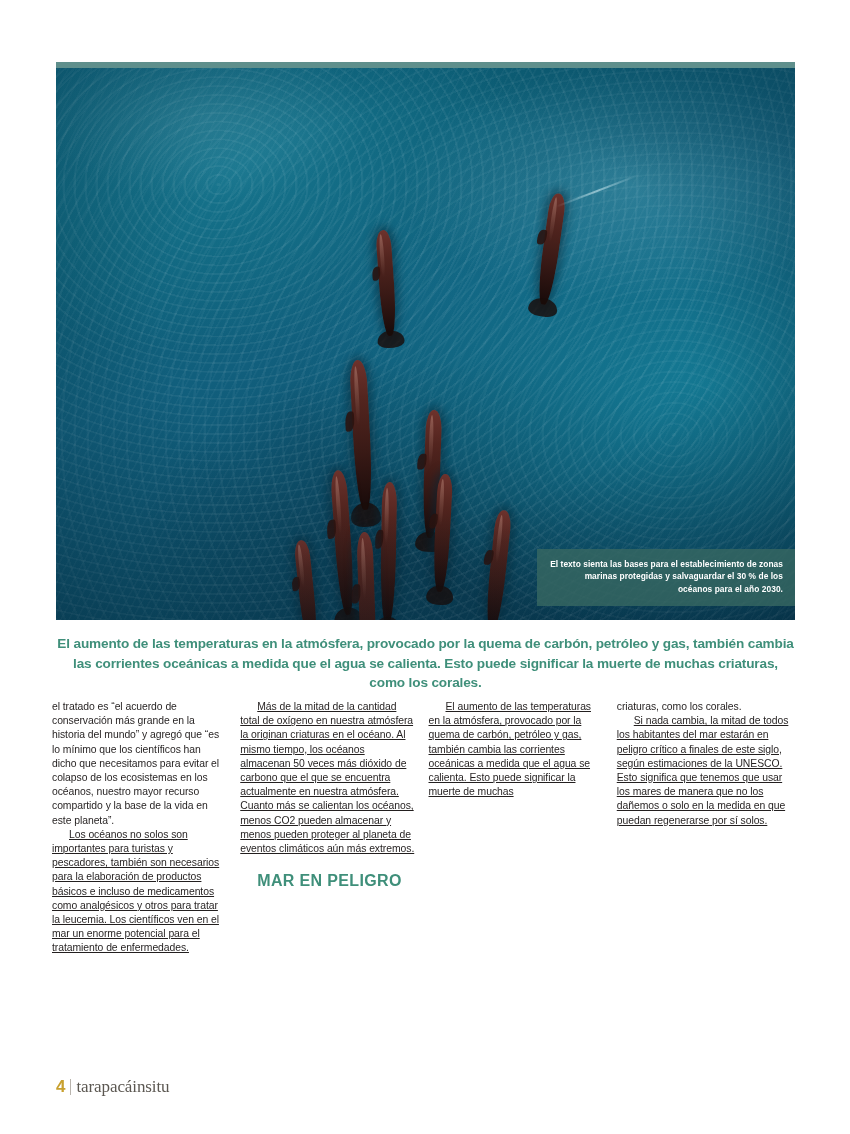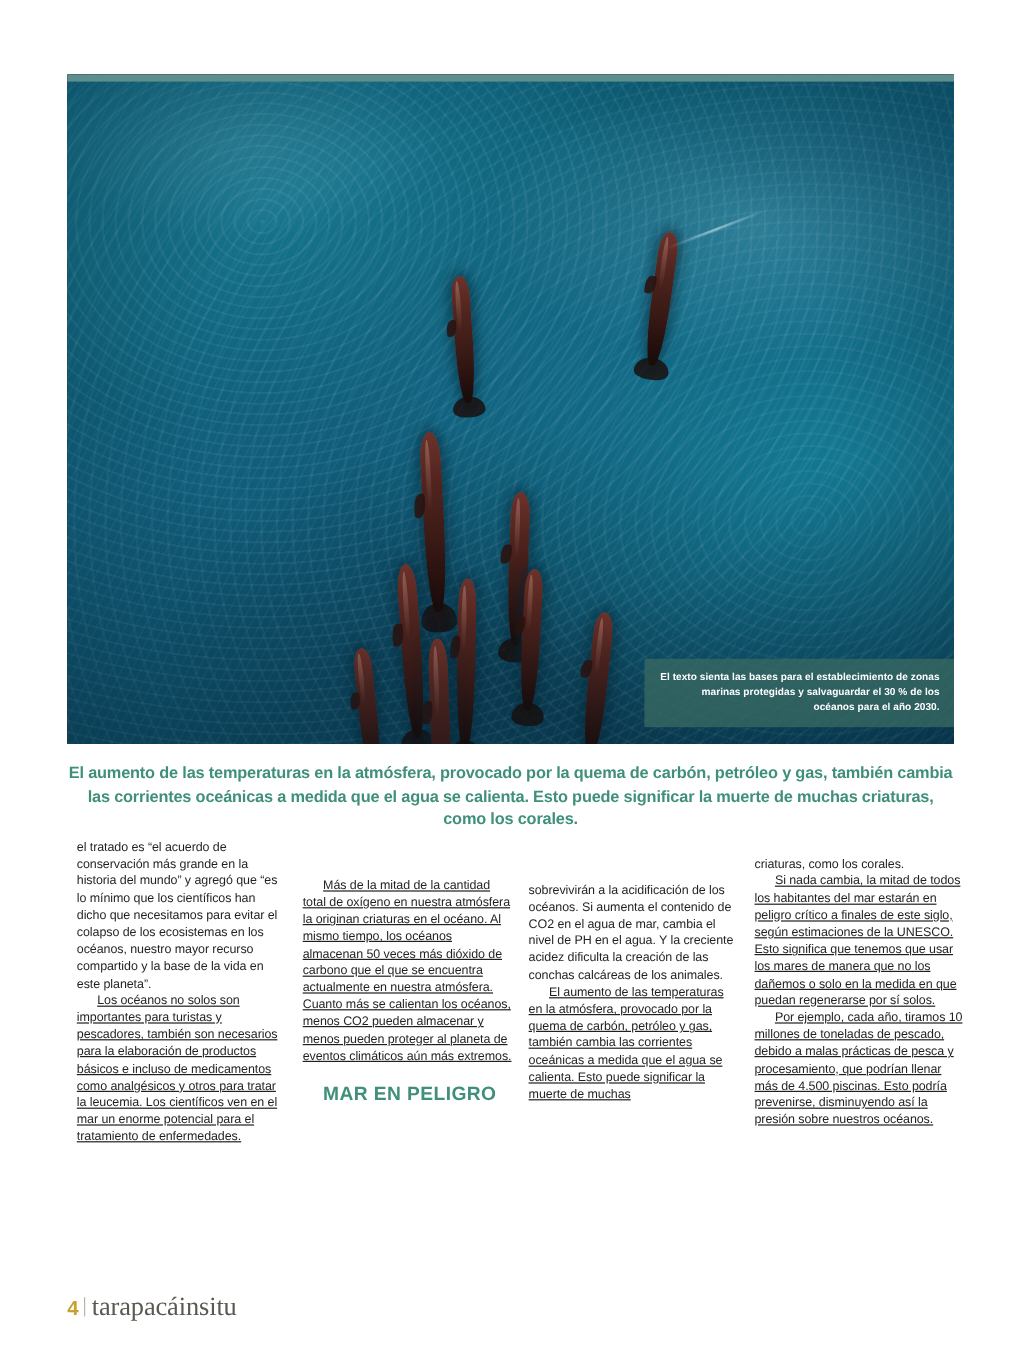--- a/index.html
+++ b/index.html
@@ -16,21 +16,21 @@
   }
 
   
   .hero {
     position: absolute;
     left: 56px;
     top: 62px;
     width: 739px;
     height: 558px;
     overflow: hidden;
-    background: #000000;
+    background: #0c4a6e;
   }
   .hero-topbar {
     position: absolute;
     left: 0; top: 0;
     width: 100%;
     height: 6px;
     background: #5f8f8c;
     z-index: 6;
   }
   
@@ -155,26 +155,25 @@
     color: #3f8f7a;
     font-size: 13.6px;
     font-weight: bold;
     line-height: 1.45;
     letter-spacing: -0.15px;
   }
 
   
   .columns {
     position: absolute;
-    left: 64px;
+    left: 52px;
     top: 700px;
     width: 739px;
     display: flex;
     gap: 14px;
-    align-items: center;
   }
   .col {
     flex: 1 1 0;
     min-width: 0;
     font-size: 10.4px;
     line-height: 1.365;
     color: #231f1f;
     letter-spacing: -0.06px;
   }
   .col p {
@@ -209,21 +208,21 @@
   }
   .folio-rule {
     width: 1px;
     height: 16px;
     background: #b9b4ad;
     margin: 0 5px 0 5px;
     align-self: center;
   }
   .masthead {
     font-family: "Liberation Serif", serif;
-    font-size: 22px;
+    font-size: 17px;
     color: #5b5751;
     letter-spacing: -0.1px;
     line-height: 1;
   }
 </style>
 </head>
 <body>
 
 <div class="hero">
   <div class="ocean"></div>
@@ -289,28 +288,26 @@
     <p>el tratado es “el acuerdo de conservación más grande en la historia del mundo” y agregó que “es lo mínimo que los científicos han dicho que necesitamos para evitar el colapso de los ecosistemas en los océanos, nuestro mayor recurso compartido y la base de la vida en este planeta”.</p>
     <p class="indent">Los océanos no solos son importantes para turistas y pescadores, también son necesarios para la elaboración de productos básicos e incluso de medicamentos como analgésicos y otros para tratar la leucemia. Los científicos ven en el mar un enorme potencial para el tratamiento de enfermedades.</p>
   </div>
 
   <div class="col">
     <p class="indent">Más de la mitad de la cantidad total de oxígeno en nuestra atmósfera la originan criaturas en el océano. Al mismo tiempo, los océanos almacenan 50 veces más dióxido de carbono que el que se encuentra actualmente en nuestra atmósfera. Cuanto más se calientan los océanos, menos CO2 pueden almacenar y menos pueden proteger al planeta de eventos climáticos aún más extremos.</p>
     <p class="subhead">MAR EN PELIGRO</p>
   </div>
 
   <div class="col">
-    <p>sobrevivirán a la acidificación de los océanos. Si aumenta el contenido de CO2 en el agua de mar, cambia el nivel de PH en el agua. Y la creciente acidez dificulta la creación de las conchas calcáreas de los animales.</p>
     <p class="indent">El aumento de las temperaturas en la atmósfera, provocado por la quema de carbón, petróleo y gas, también cambia las corrientes oceánicas a medida que el agua se calienta. Esto puede significar la muerte de muchas</p>
   </div>
 
   <div class="col">
     <p>criaturas, como los corales.</p>
     <p class="indent">Si nada cambia, la mitad de todos los habitantes del mar estarán en peligro crítico a finales de este siglo, según estimaciones de la UNESCO. Esto significa que tenemos que usar los mares de manera que no los dañemos o solo en la medida en que puedan regenerarse por sí solos.</p>
-    <p class="indent">Por ejemplo, cada año, tiramos 10 millones de toneladas de pescado, debido a malas prácticas de pesca y procesamiento, que podrían llenar más de 4.500 piscinas. Esto podría prevenirse, disminuyendo así la presión sobre nuestros océanos.</p>
   </div>
 
 </div>
 
 <div class="footer">
   <span class="folio">4</span>
   <span class="folio-rule"></span>
   <span class="masthead">tarapacáinsitu</span>
 </div>
 

